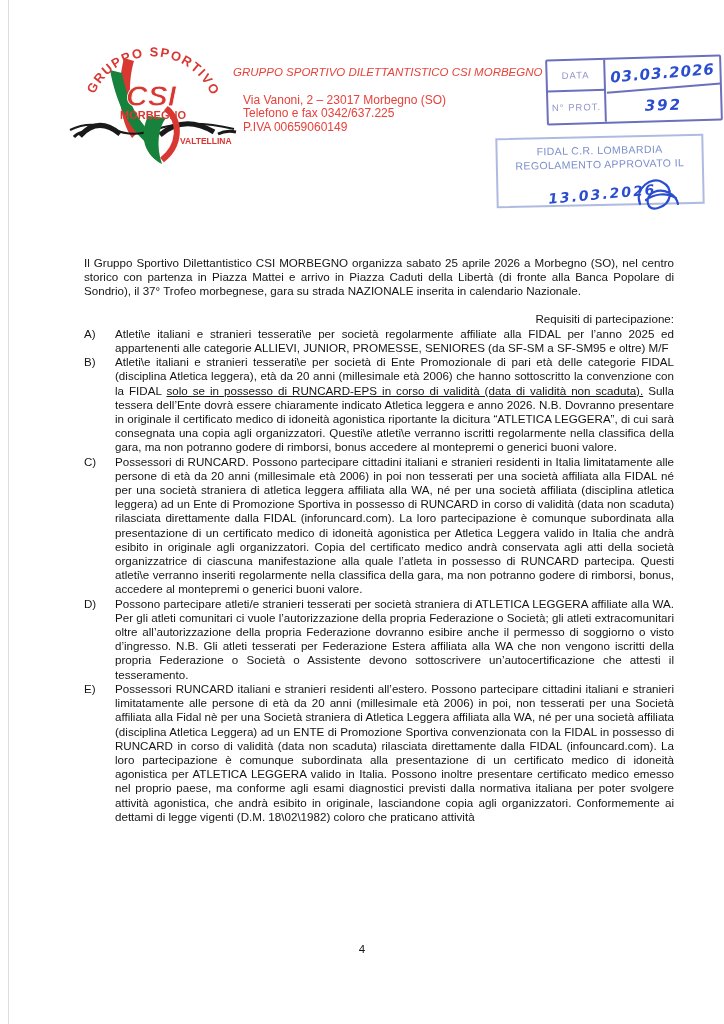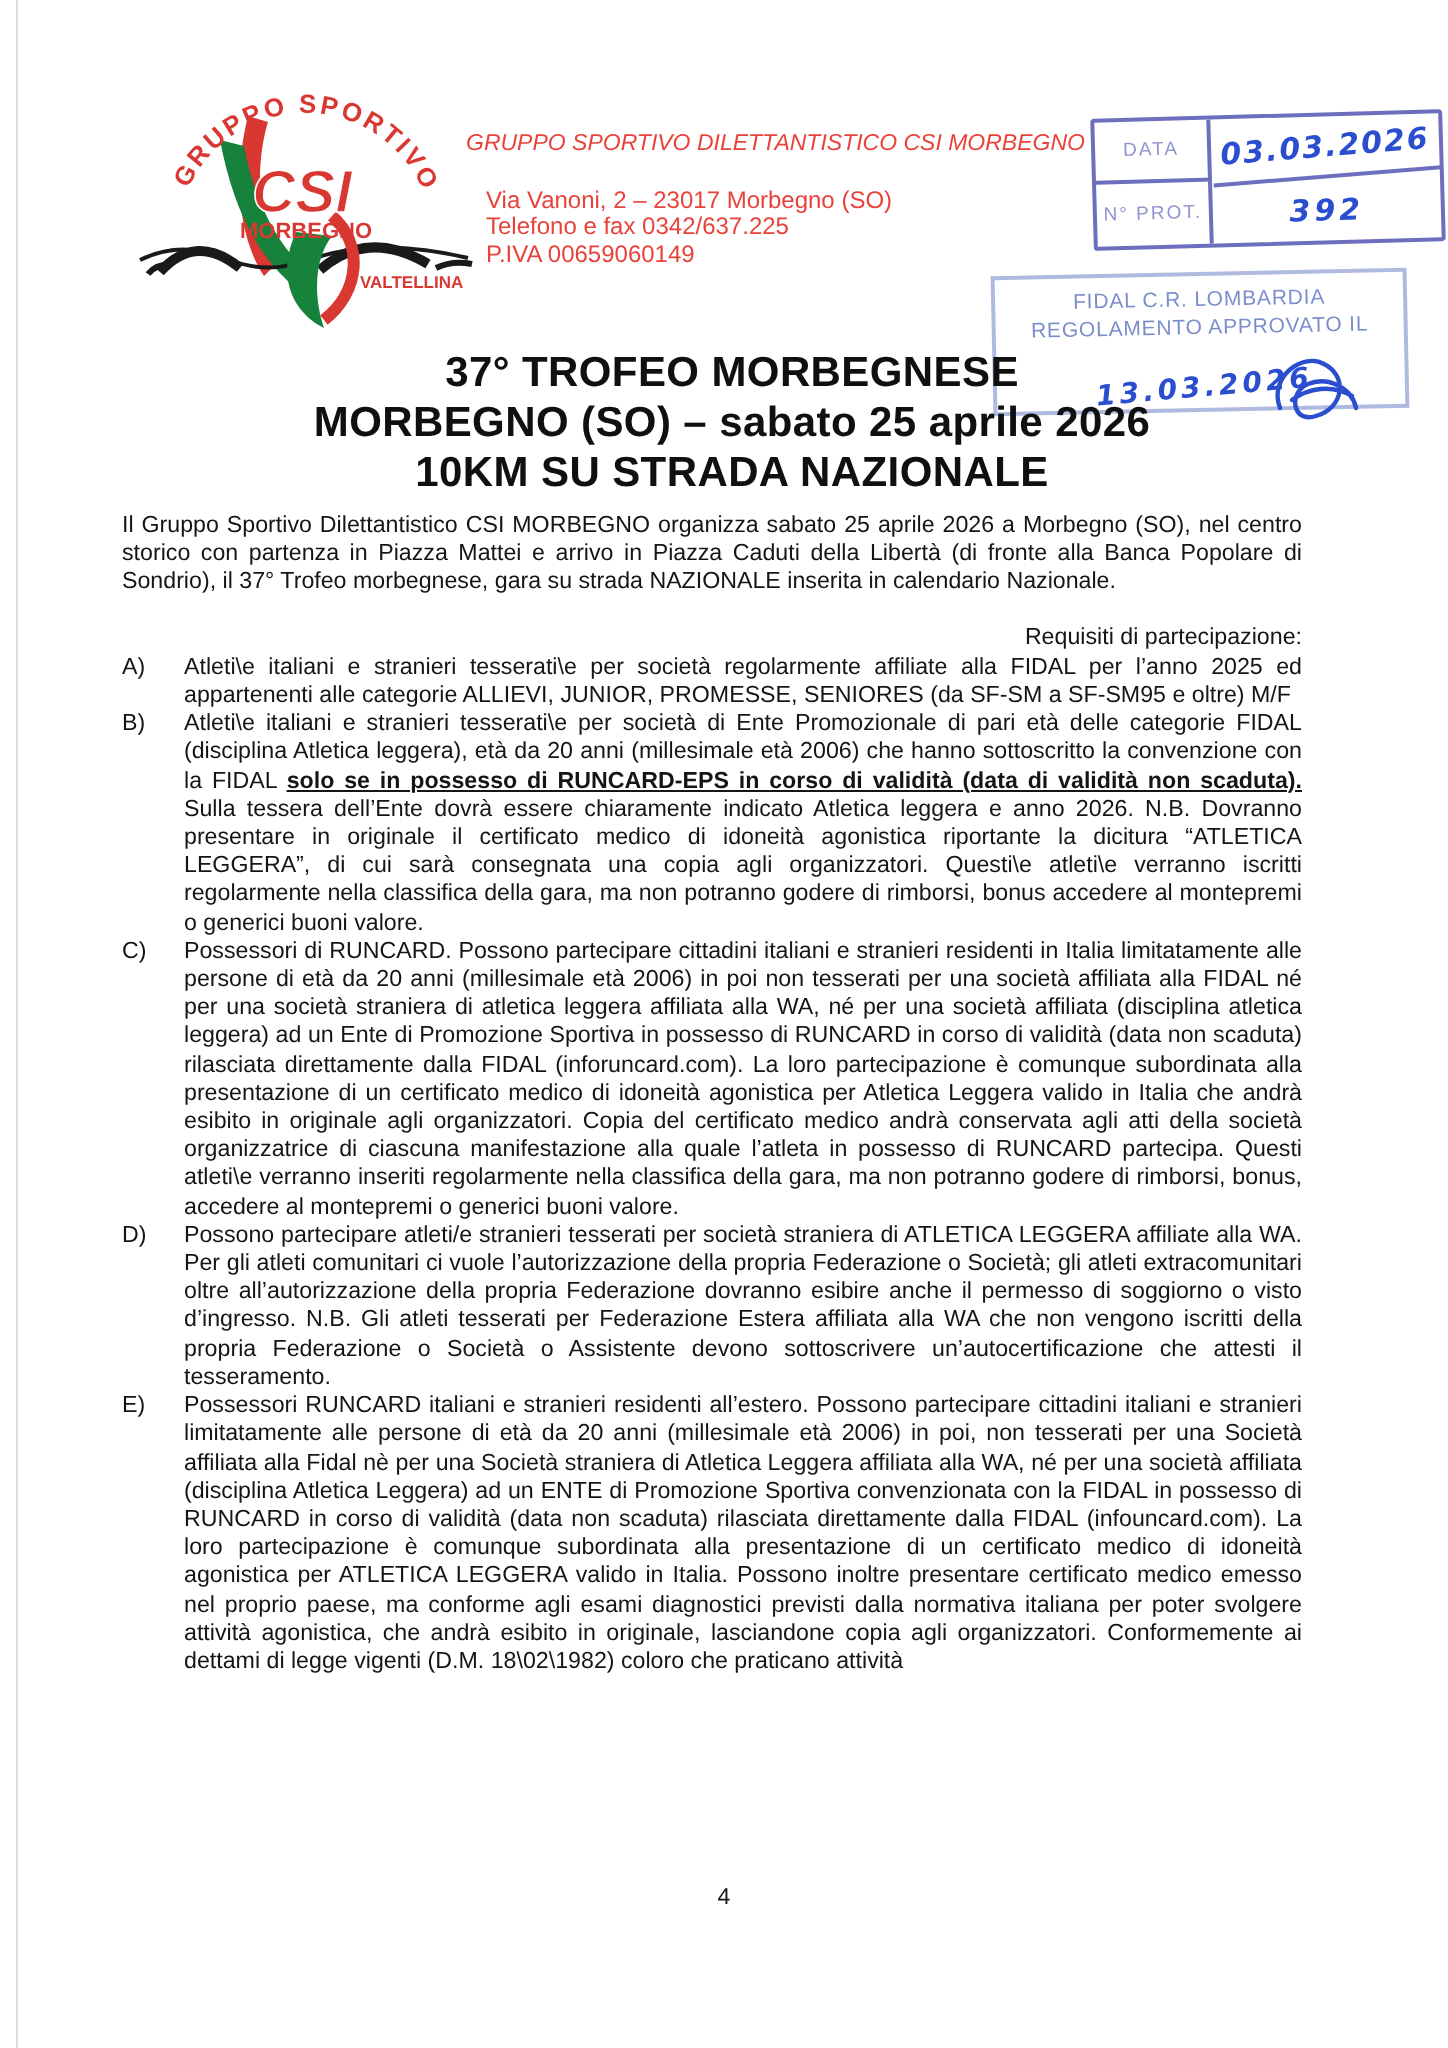--- a/index.html
+++ b/index.html
@@ -47,28 +47,28 @@
 
   
   .title-block {
     position:absolute; left:66px; top:174px; width:600px;
     text-align:center; font-weight:bold; font-size:21px; line-height:25px;
     letter-spacing:0.2px; color:#101010;
   }
 
   
   .body-block {
-    position:absolute; left:61px; top:256px; width:590px;
+    position:absolute; left:84px; top:256px; width:590px;
     font-size:11.6px; line-height:14.2px; text-align:justify; color:#151515;
   }
   .body-block p { margin:0; }
   .req-heading { margin-top:13px !important; margin-bottom:1px !important; text-align:right; }
   .req-item { display:grid; grid-template-columns:31px 1fr; }
   .req-label { text-align:left; }
-  .em-underline { font-weight:bold; text-decoration:underline; }
+  .em-underline { font-weight:normal; text-decoration:underline; }
 
   .page-num { position:absolute; left:0; top:943px; width:724px; text-align:center; font-size:11.5px; }
 
   
   .logo text { font-family:"Liberation Sans", sans-serif; }
 </style>
 </head>
 <body>
 
 <div class="page">
@@ -118,25 +118,20 @@
 
   <div class="fidal-stamp">
     <div>FIDAL C.R. LOMBARDIA</div>
     <div>REGOLAMENTO APPROVATO IL</div>
   </div>
   <div class="hand-date hand">13.03.2026</div>
   <svg class="signature" width="52" height="42" viewBox="0 0 52 42">
     <path d="M8,30 C2,14 20,2 30,8 C42,14 40,30 26,34 C14,38 12,22 22,18 C32,14 44,20 46,30 M14,26 C22,20 34,18 44,24" stroke="#2b4ecf" stroke-width="2.2" fill="none" stroke-linecap="round"></path>
   </svg>
 
-  <div class="title-block">
-    <div>37° TROFEO MORBEGNESE</div>
-    <div>MORBEGNO (SO) – sabato 25 aprile 2026</div>
-    <div>10KM SU STRADA NAZIONALE</div>
-  </div>
 
   <div class="body-block">
     <p>Il Gruppo Sportivo Dilettantistico CSI MORBEGNO organizza sabato 25 aprile 2026 a Morbegno (SO), nel centro storico con partenza in Piazza Mattei e arrivo in Piazza Caduti della Libertà (di fronte alla Banca Popolare di Sondrio), il 37° Trofeo morbegnese, gara su strada NAZIONALE inserita in calendario Nazionale.</p>
     <p class="req-heading">Requisiti di partecipazione:</p>
 
     <div class="req-item">
       <span class="req-label">A)</span>
       <p class="req-text">Atleti\e italiani e stranieri tesserati\e per società regolarmente affiliate alla FIDAL per l’anno 2025 ed appartenenti alle categorie ALLIEVI, JUNIOR, PROMESSE, SENIORES (da SF-SM a SF-SM95 e oltre) M/F</p>
     </div>
 

